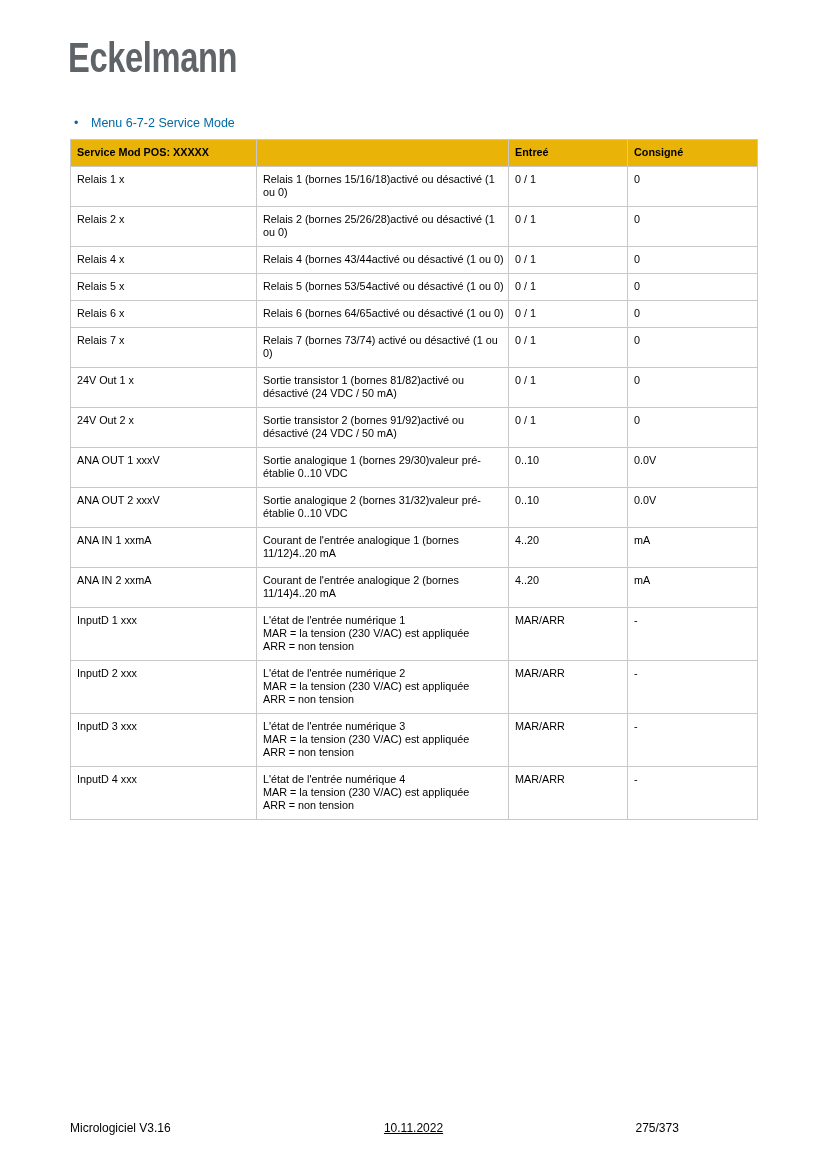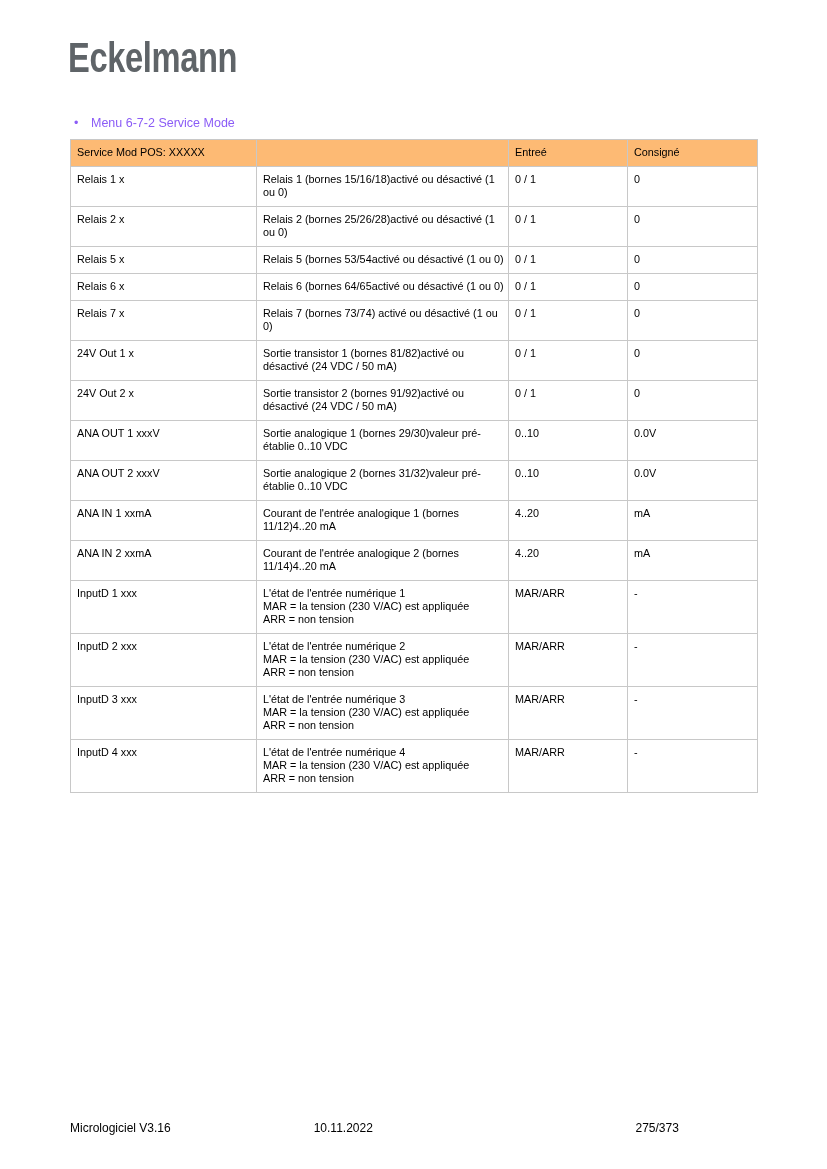--- a/index.html
+++ b/index.html
@@ -13,52 +13,52 @@
   .logo {
     position: absolute; left: 68px; top: 36px;
     font-size: 43px; font-weight: bold; line-height: 1;
     color: #5f6468;
     transform: scaleX(0.76); transform-origin: left top;
     letter-spacing: -0.5px;
     white-space: nowrap;
   }
   .menu-line {
     position: absolute; left: 74px; top: 116px;
-    font-size: 12.5px; line-height: 15px; color: #8b5cf6;
+    font-size: 12.5px; line-height: 15px; color: #0369a1;
   }
   .menu-line .bullet { display: inline-block; width: 17px; }
   .doc-table {
     position: absolute; left: 70px; top: 139px;
     width: 687px;
     border-collapse: collapse; table-layout: fixed;
     font-size: 10.8px; line-height: 13px; color: #000;
   }
   .doc-table th, .doc-table td {
     border: 1px solid #c8c8c8;
     padding: 6px 6px 7px 6px;
     vertical-align: top; text-align: left;
     white-space: pre; overflow: hidden;
     font-weight: normal;
   }
   .doc-table thead th {
-    background: #fdba74;
-    font-weight: normal;
+    background: #eab308;
+    font-weight: bold;
   }
   .col-pos { width: 186px; }
   .col-desc { width: 252px; }
   .col-entree { width: 119px; }
   .col-consigne { width: 130px; }
   .footer {
     position: absolute; left: 70px; top: 1121px;
     width: 687px;
     display: flex;
     font-size: 12px; line-height: 14px; gap: 44px;
   }
   .footer .f-left  { flex: 1; text-align: left; }
-  .footer .f-center{ flex: 1; text-align: left; }
+  .footer .f-center{ flex: 1; text-align: center; text-decoration: underline; }
   .footer .f-right { flex: 1; text-align: center; }
 </style>
 </head>
 <body>
 
 <div class="logo">Eckelmann</div>
 
 <div class="menu-line">
   <span class="bullet">•</span><span>Menu 6-7-2 Service Mode</span>
 </div>
@@ -87,20 +87,26 @@
         <td>0</td>
       </tr>
       <tr>
         <td>Relais 2 x</td>
         <td>Relais 2 (bornes 25/26/28)activé ou désactivé (1
 ou 0)</td>
         <td>0 / 1</td>
         <td>0</td>
       </tr>
       <tr>
+        <td>Relais 4 x</td>
+        <td>Relais 4 (bornes 43/44activé ou désactivé (1 ou 0)</td>
+        <td>0 / 1</td>
+        <td>0</td>
+      </tr>
+      <tr>
         <td>Relais 5 x</td>
         <td>Relais 5 (bornes 53/54activé ou désactivé (1 ou 0)</td>
         <td>0 / 1</td>
         <td>0</td>
       </tr>
       <tr>
         <td>Relais 6 x</td>
         <td>Relais 6 (bornes 64/65activé ou désactivé (1 ou 0)</td>
         <td>0 / 1</td>
         <td>0</td>

